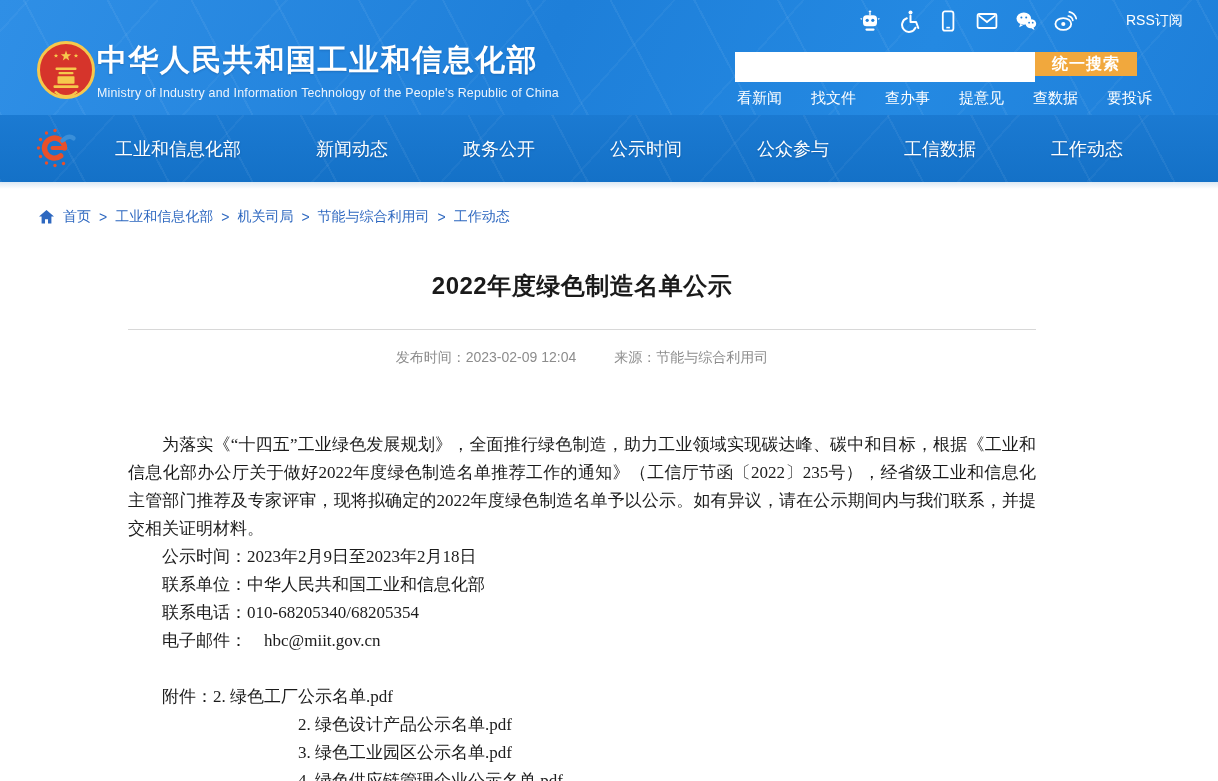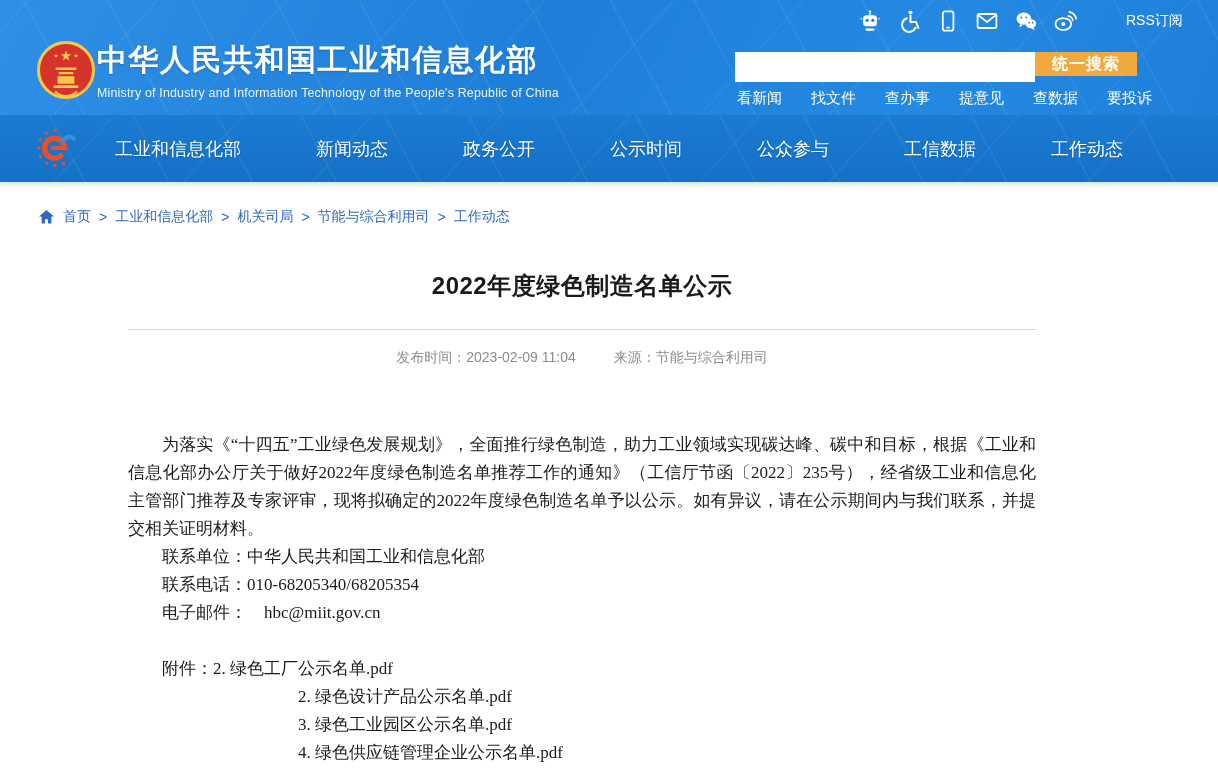--- a/index.html
+++ b/index.html
@@ -220,25 +220,26 @@
     <span class="sep">&gt;</span>
     <span class="crumb">节能与综合利用司</span>
     <span class="sep">&gt;</span>
     <span class="crumb current">工作动态</span>
   </div>
 
   <main class="article">
     <h1 class="article-title">2022年度绿色制造名单公示</h1>
     <div class="divider"></div>
     <div class="meta">
-      <span>发布时间：</span><span>2023-02-09 11:04</span><span class="src-label">来源：</span><span>节能与综合利用司</span>
+      <span>发布时间：</span><span>2023-02-09 12:04</span><span class="src-label">来源：</span><span>节能与综合利用司</span>
     </div>
 
     <div class="body-text">
       <p class="para">为落实《“十四五”工业绿色发展规划》，全面推行绿色制造，助力工业领域实现碳达峰、碳中和目标，根据《工业和信息化部办公厅关于做好2022年度绿色制造名单推荐工作的通知》（工信厅节函〔2022〕235号），经省级工业和信息化主管部门推荐及专家评审，现将拟确定的2022年度绿色制造名单予以公示。如有异议，请在公示期间内与我们联系，并提交相关证明材料。</p>
+      <div class="info-line">公示时间：2023年2月9日至2023年2月18日</div>
       <div class="info-line">联系单位：中华人民共和国工业和信息化部</div>
       <div class="info-line">联系电话：010-68205340/68205354</div>
       <div class="info-line">电子邮件：　hbc@miit.gov.cn</div>
 
       <div class="attachments">
         <div class="att-first">
           <span>附件：</span><span class="att-item">2. 绿色工厂公示名单.pdf</span>
         </div>
         <div class="att-rest">2. 绿色设计产品公示名单.pdf</div>
         <div class="att-rest">3. 绿色工业园区公示名单.pdf</div>

